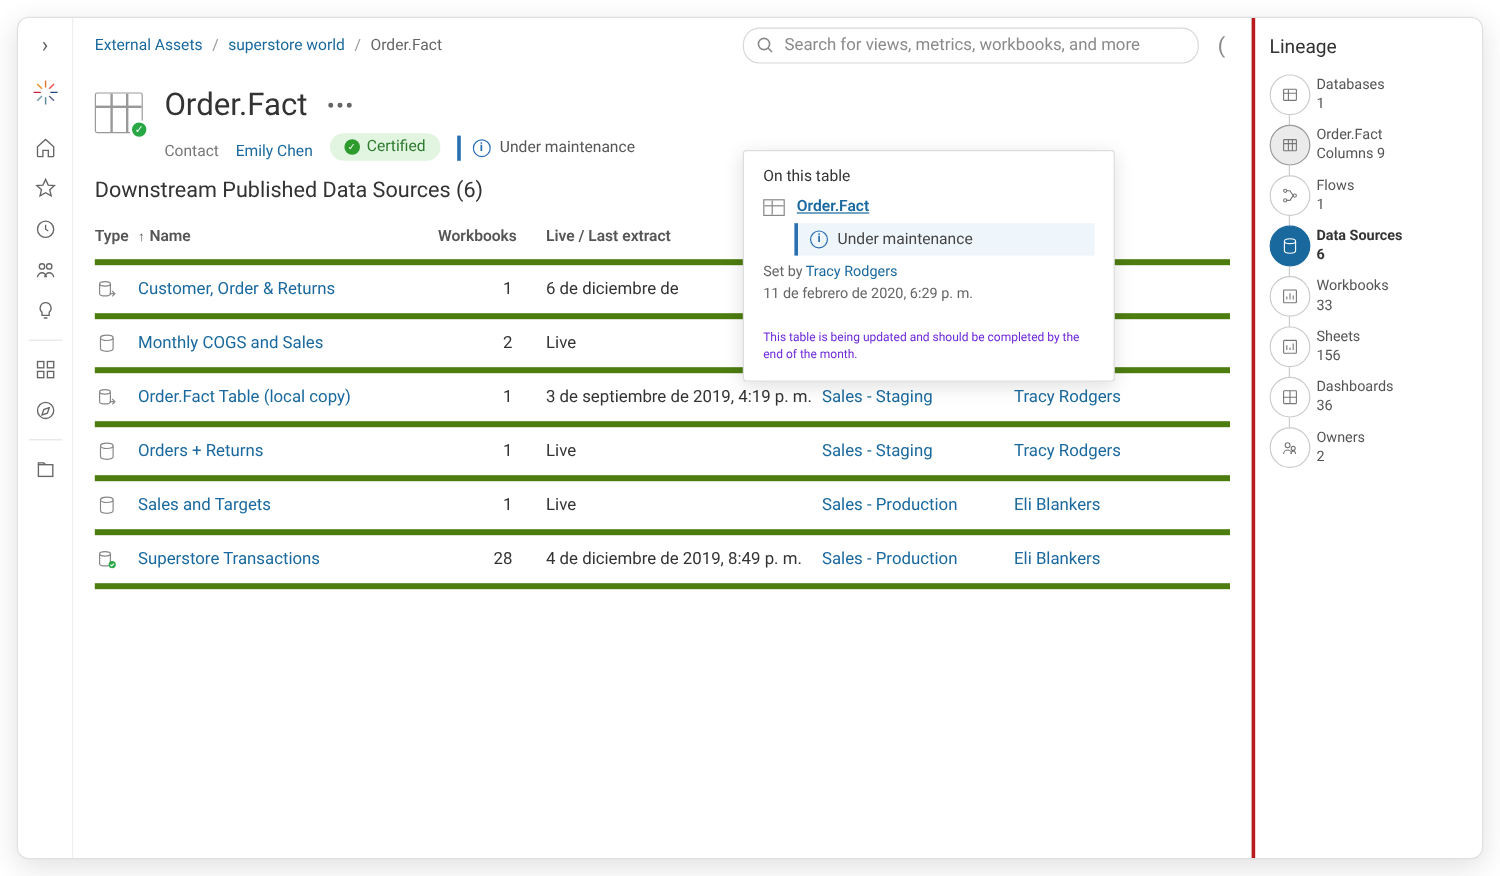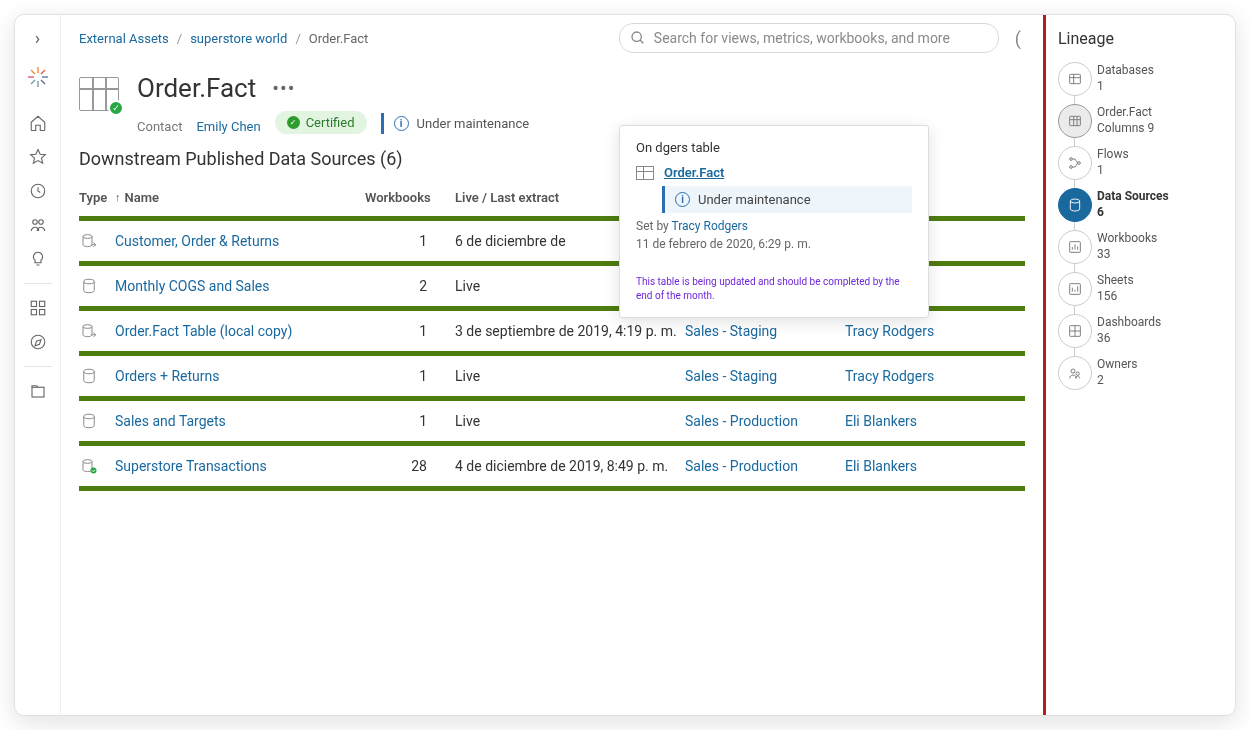--- a/index.html
+++ b/index.html
@@ -284,21 +284,21 @@
             <div><a href="#" class="link">Superstore Transactions</a></div>
             <div class="num">28</div>
             <div>4 de diciembre de 2019, 8:49 p. m.</div>
             <div><a href="#" class="link">Sales - Production</a></div>
             <div><a href="#" class="link">Eli Blankers</a></div>
           </div>
         </div>
     </div>
 
     <div class="popover">
-      <div class="pt">On dgers table</div>
+      <div class="pt">On this table</div>
       <div class="prow">
         <span class="mini-tbl"></span>
         <a href="#" class="mlink">Order.Fact</a>
       </div>
       <div class="mbar">
         <span class="info-ico">i</span>
         <span>Under maintenance</span>
       </div>
       <div class="small">
         <span>Set by</span> <a href="#">Tracy Rodgers</a>

